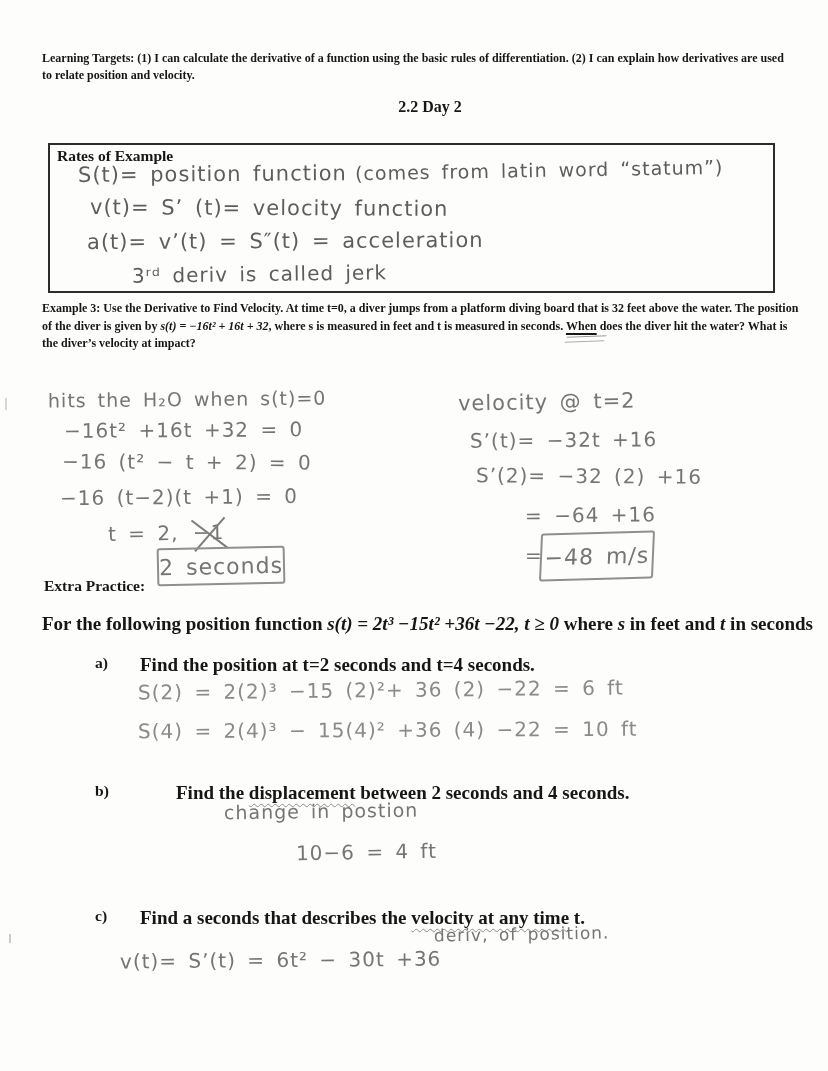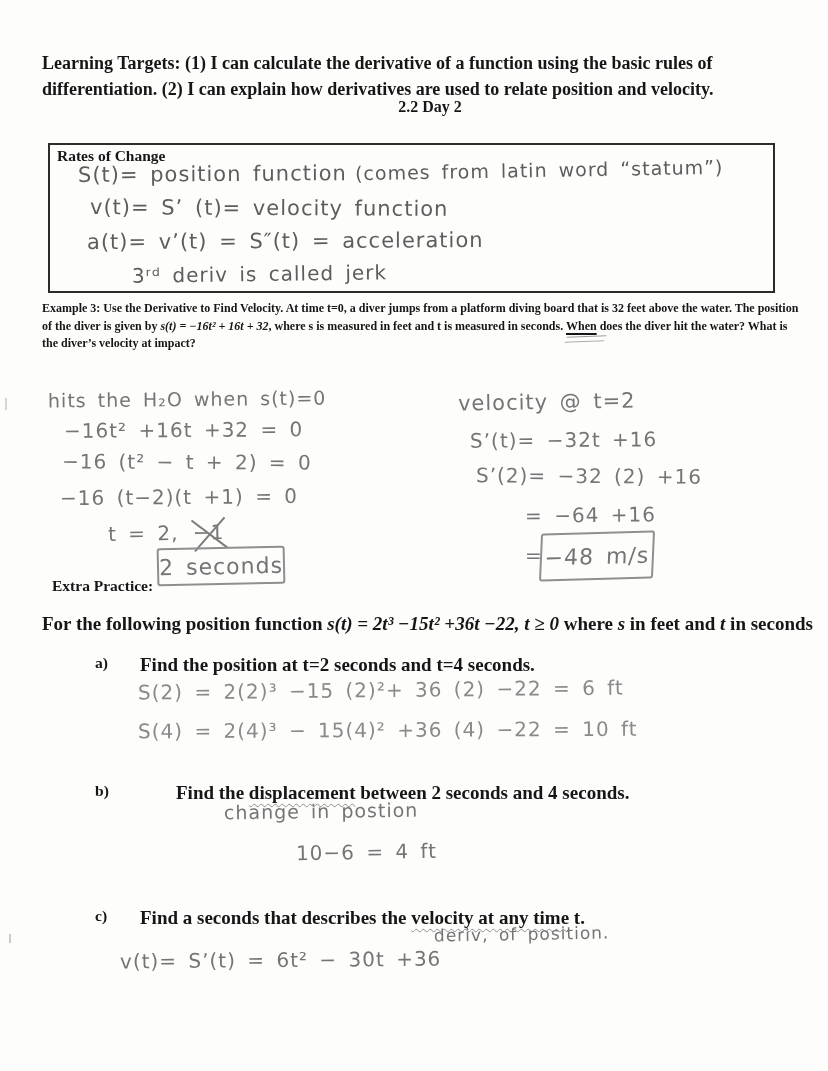--- a/index.html
+++ b/index.html
@@ -12,21 +12,21 @@
   .printed{font-weight:bold; color:#161616;}
   .pmath{font-style:italic;}
   
   .hw{
     font-family:"DejaVu Sans", sans-serif; color:#757575;
     letter-spacing:1px; word-spacing:4px; white-space:nowrap;
   }
   .hw-dark{color:#5d5d5d;}
   .hw-light{color:#8a8a8a;}
   
-  .lt{left:42px; top:50px; width:745px; font-size:18px; line-height:1.45;}
+  .lt{left:42px; top:50px; width:745px; font-size:12px; line-height:1.45;}
   .title{left:0; top:98px; width:828px; text-align:center; font-size:16px;padding-left:16px;}
   
   .rates-box{
     left:48px; top:143px; width:727px; height:150px;
     border:2px solid #2c2c2c; box-sizing:border-box;
   }
   .rates-head{left:7px; top:2px; font-size:15.5px;}
   
   .ex3{left:42px; top:300px; width:758px; font-size:12px; line-height:1.47;}
   .when{position:relative; text-decoration:underline; text-decoration-thickness:1.5px; text-underline-offset:3px;}
@@ -37,37 +37,37 @@
   }
   
   .handbox{
     border:2px solid #8f8f8f; border-radius:3px; box-sizing:border-box;
     display:flex; align-items:center; justify-content:center;
   }
   .crossed{position:relative; display:inline-block; padding:0 3px;}
   .xline{position:absolute; left:-3px; right:-5px; top:55%; height:1.6px; background:#7b7b7b;}
   .x1{transform:rotate(38deg);} .x2{transform:rotate(-48deg);}
   
-  .ep-head{left:52px; top:577px; font-size:15.5px;}
+  .ep-head{left:44px; top:577px; font-size:15.5px;}
   .ep-intro{left:42px; top:613px; font-size:19px;}
   .item-label{font-size:15.6px;}
   .item-text{font-size:19px;font-family:Liberation Serif, serif;}
   .wavy{text-decoration:underline wavy #8f8f8f 1px; text-underline-offset:4px;}
   .speck{position:absolute; background:#9a9a9a;}
 </style>
 </head>
 <body>
 
 <div class="page">
 
   <div class="abs lt printed">Learning Targets: (1) I can calculate the derivative of a function using the basic rules of differentiation. (2) I can explain how derivatives are used to relate position and velocity.</div>
   <div class="abs title printed">2.2 Day 2</div>
 
   <div class="abs rates-box">
-    <div class="abs rates-head printed">Rates of Change</div>
+    <div class="abs rates-head printed">Rates of Example</div>
     <div class="abs hw hw-dark" style="left:28px; top:17px; font-size:21px; transform:rotate(-0.4deg);">S(t)= position function</div>
     <div class="abs hw hw-dark" style="left:305px; top:14px; font-size:19px; transform:rotate(-1deg);">(comes from latin word “statum”)</div>
     <div class="abs hw hw-dark" style="left:40px; top:51px; font-size:21px; transform:rotate(0.3deg);">v(t)= S’ (t)= velocity function</div>
     <div class="abs hw hw-dark" style="left:37px; top:84px; font-size:21px; transform:rotate(-0.3deg);">a(t)= v’(t) = S″(t) =  acceleration</div>
     <div class="abs hw hw-dark" style="left:82px; top:117px; font-size:20px; transform:rotate(-0.8deg);">3ʳᵈ deriv is called jerk</div>
   </div>
 
   <div class="abs ex3">
     <span class="printed">Example 3: Use the Derivative to Find Velocity.</span><span class="printed"> At time t=0, a diver jumps from a platform diving board that is 32 feet above the water. The position of the diver is given by </span><span class="printed pmath">s(t) = −16t² + 16t + 32</span><span class="printed">, where s is measured in feet and t is measured in seconds. </span><span class="printed when">When</span><span class="printed"> does the diver hit the water? What is the diver’s velocity at impact?</span>
   </div>

